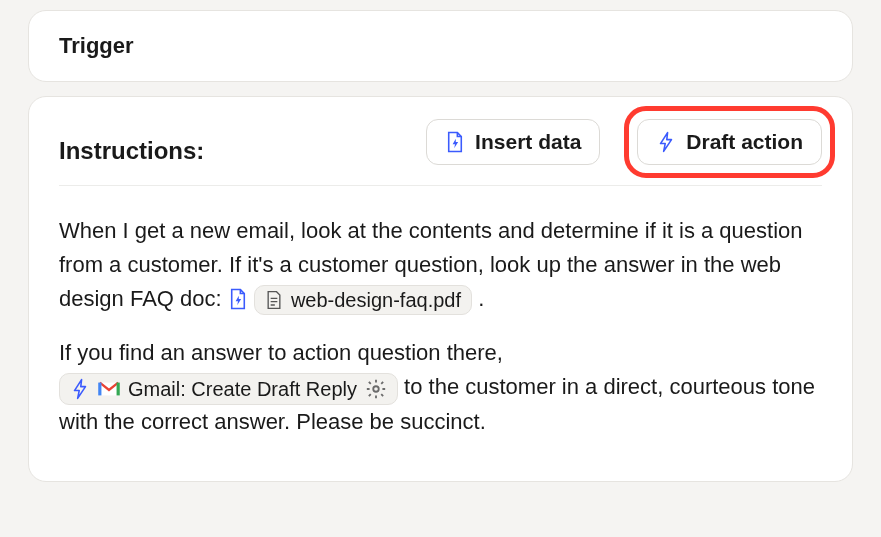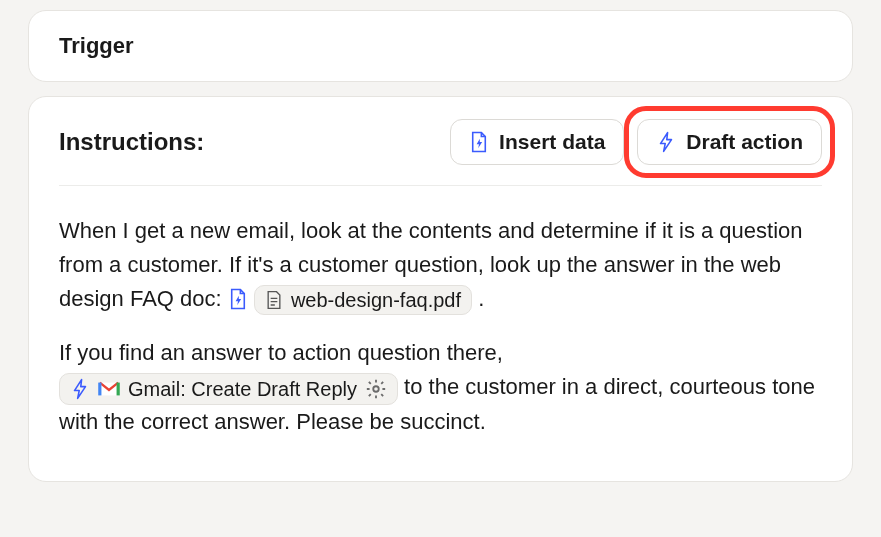--- a/index.html
+++ b/index.html
@@ -46,35 +46,35 @@
     vertical-align: middle;
     line-height: 1;
   }
   .chip-small {
     padding: 4px 10px;
     font-size: 20px;
     text-align: center;
   }
   .instructions-header {
     display: flex;
-    align-items: center;
+    align-items: flex-end;
     justify-content: space-between;
     padding-bottom: 20px;
     border-bottom: 1px solid #ececea;
     margin-bottom: 28px;
   }
   .instructions-label {
     font-size: 24px;
     font-weight: 700;
     color: #1a1a1a;
   }
   .btn-row {
     display: flex;
     align-items: center;
-    gap: 0;
+    gap: 24px;
   }
   .btn {
     display: inline-flex;
     align-items: center;
     gap: 10px;
     background: #ffffff;
     border: 1px solid #dcdad6;
     border-radius: 12px;
     padding: 10px 18px;
     font-size: 21px;

